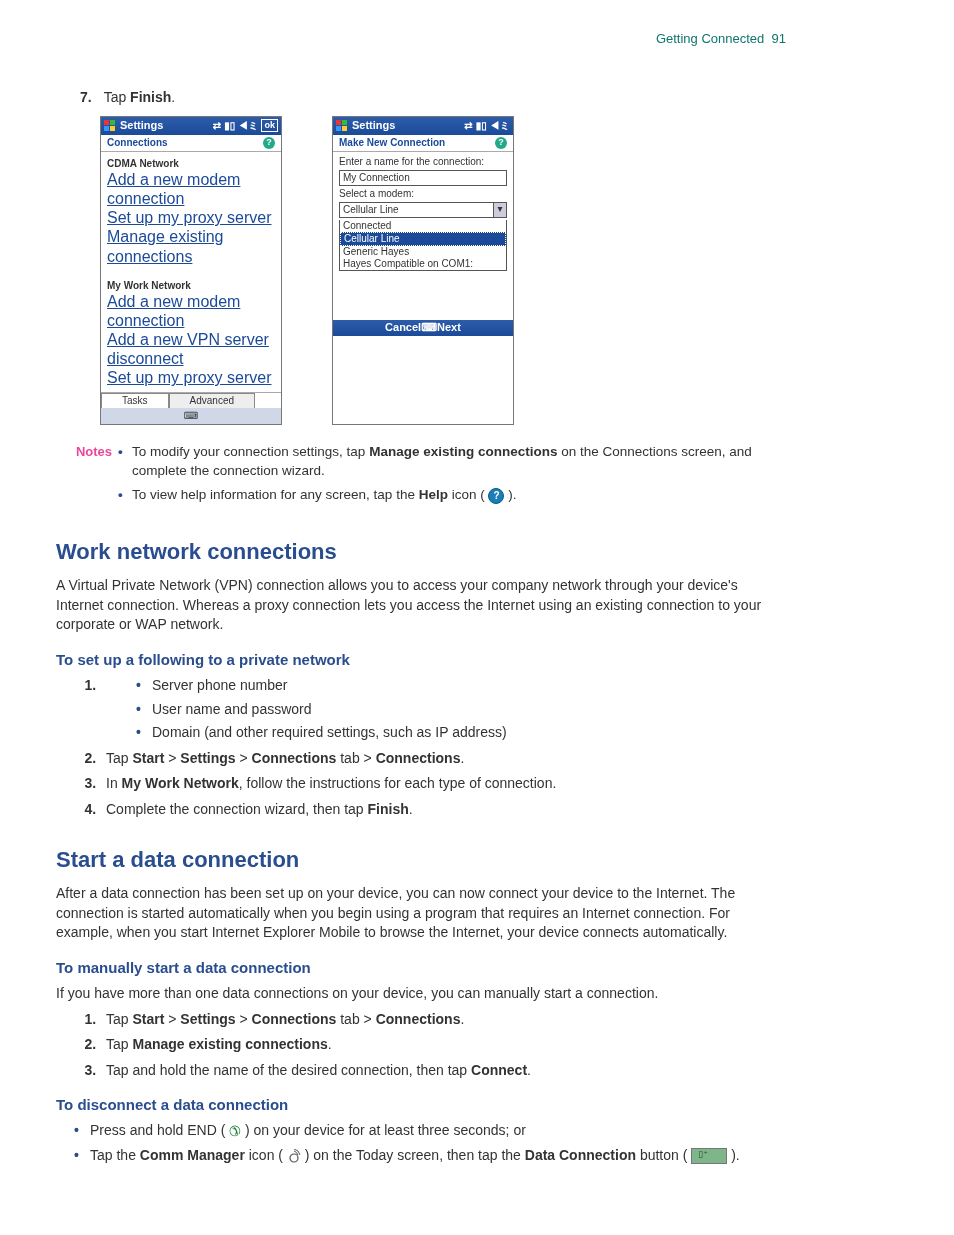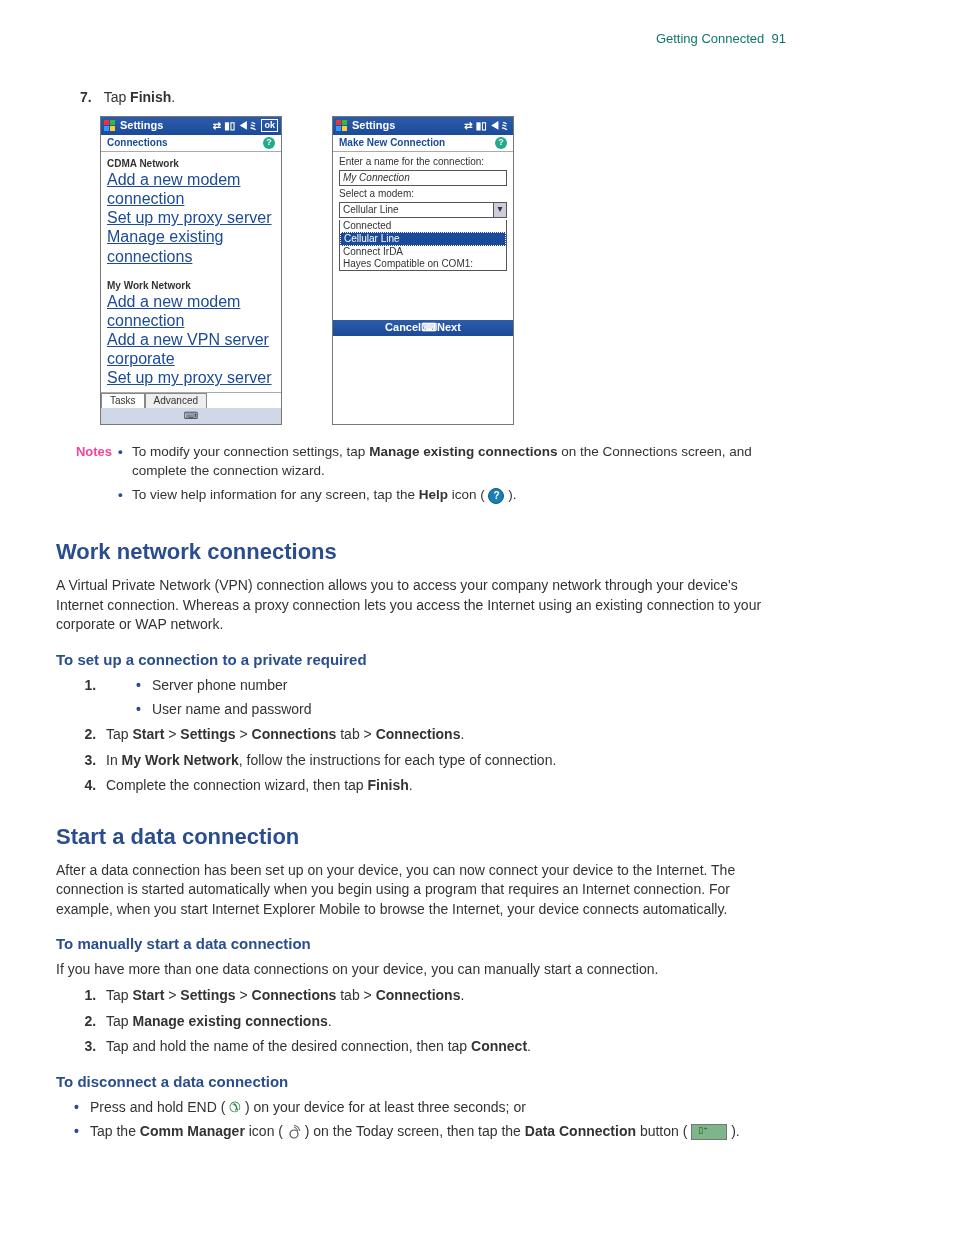--- a/index.html
+++ b/index.html
@@ -115,21 +115,21 @@
   .wm-body .grp-title { font-weight: bold; font-size:10px; margin-top:2px;}
   .wm-body a.ul { color:#1b4a99; text-decoration: underline; display:block; font-size:16px;}
   .wm-tabs {
     display:flex;
     font-size:10px;
     border-top:1px solid #aaa;
   }
   .wm-tabs .tab {
     border:1px solid #888;
     border-bottom:none;
-    padding:1px 8px;
+    padding:1px 20px;
     background:#eee;
   }
   .wm-tabs .tab.active { background:#fff; }
   .wm-bottom {
     background:#d0d8e8;
     height:16px;
     text-align:center;
     font-size:10px;
     line-height:16px;
   }
@@ -142,21 +142,20 @@
     justify-content:center;
     padding:0 10px;
     font-weight:bold;
     font-size:11px;
   }
   .wm-input {
     border:1px solid #555;
     padding:1px 3px;
     margin:2px 0;
     background:#fff;
-    font-style:italic;
   }
   .wm-select {
     border:1px solid #555;
     padding:1px 3px;
     margin:2px 0;
     background:#fff;
     display:flex;
     justify-content:space-between;
   }
   .wm-select .arrow {
@@ -269,21 +268,21 @@
       <span class="help-circ">?</span>
     </div>
     <div class="wm-body">
       <div class="grp-title">CDMA Network</div>
       <a class="ul">Add a new modem connection</a>
       <a class="ul">Set up my proxy server</a>
       <a class="ul">Manage existing connections</a>
       <br>
       <div class="grp-title">My Work Network</div>
       <a class="ul">Add a new modem connection</a>
-      <a class="ul">Add a new VPN server corporate</a>
+      <a class="ul">Add a new VPN server disconnect</a>
       <a class="ul">Set up my proxy server</a>
     </div>
     <div class="wm-tabs">
       <div class="tab active">Tasks</div>
       <div class="tab">Advanced</div>
     </div>
     <div class="wm-bottom"><span>⌨</span></div>
   </div>
 
   <div class="wm-screen">
@@ -303,21 +302,21 @@
       <div>Enter a name for the connection:</div>
       <div class="wm-input">My Connection</div>
       <div>Select a modem:</div>
       <div class="wm-select">
         <span>Cellular Line</span>
         <span class="arrow">▾</span>
       </div>
       <div class="wm-dropdown">
         <div class="opt">Connected</div>
         <div class="opt sel">Cellular Line</div>
-        <div class="opt">Connect IrDA</div>
+        <div class="opt">Generic Hayes</div>
         <div class="opt">Hayes Compatible on COM1:</div>
       </div>
     </div>
     <div class="wm-bottom2">
       <span>Cancel</span>
       <span>⌨</span>
       <span>Next</span>
     </div>
   </div>
 </div>
@@ -330,26 +329,27 @@
     </li>
     <li>
       <span>To view help information for any screen, tap the </span><b>Help</b><span> icon ( </span><span class="inline-icon">?</span><span> ).</span>
     </li>
   </ul>
 </div>
 
 <h2 class="blue">Work network connections</h2>
 <p>A Virtual Private Network (VPN) connection allows you to access your company network through your device's Internet connection. Whereas a proxy connection lets you access the Internet using an existing connection to your corporate or WAP network.</p>
 
-<h3 class="sub">To set up a connection to a private required</h3>
+<h3 class="sub">To set up a following to a private network</h3>
 <ol class="num">
   <li>
     <ul class="bullets">
       <li>Server phone number</li>
       <li>User name and password</li>
+      <li>Domain (and other required settings, such as IP address)</li>
     </ul>
   </li>
   <li>
     <span>Tap </span><b>Start</b><span> &gt; </span><b>Settings</b><span> &gt; </span><b>Connections</b><span> tab &gt; </span><b>Connections</b><span>.</span>
   </li>
   <li>
     <span>In </span><b>My Work Network</b><span>, follow the instructions for each type of connection.</span>
   </li>
   <li>
     <span>Complete the connection wizard, then tap </span><b>Finish</b><span>.</span>

